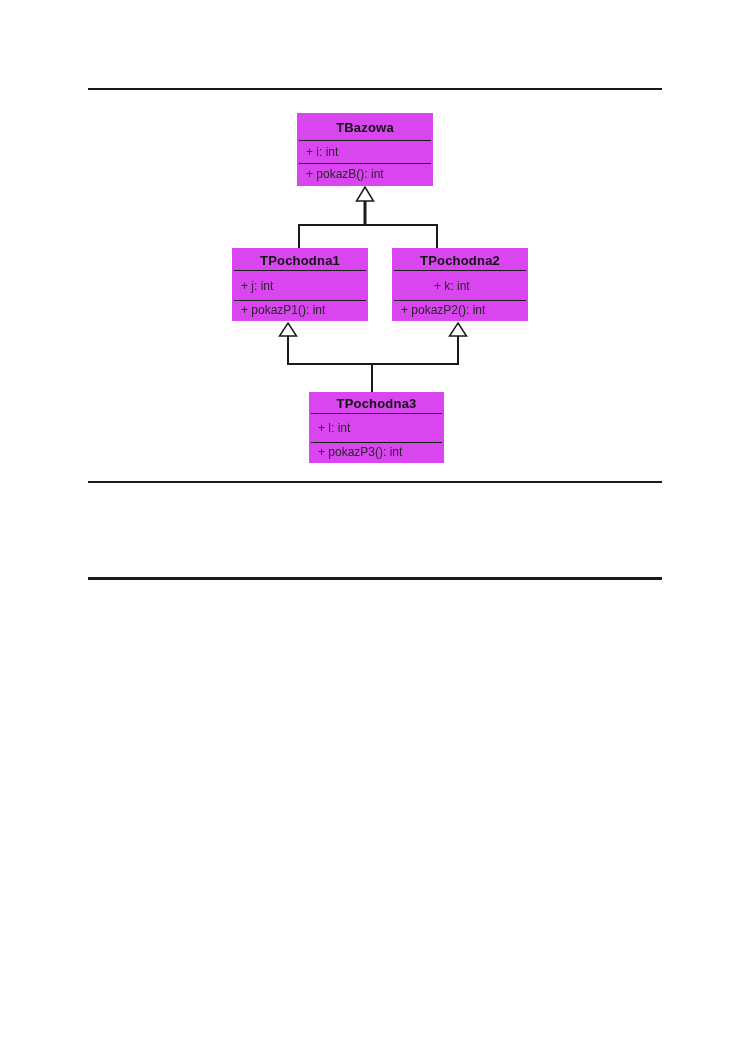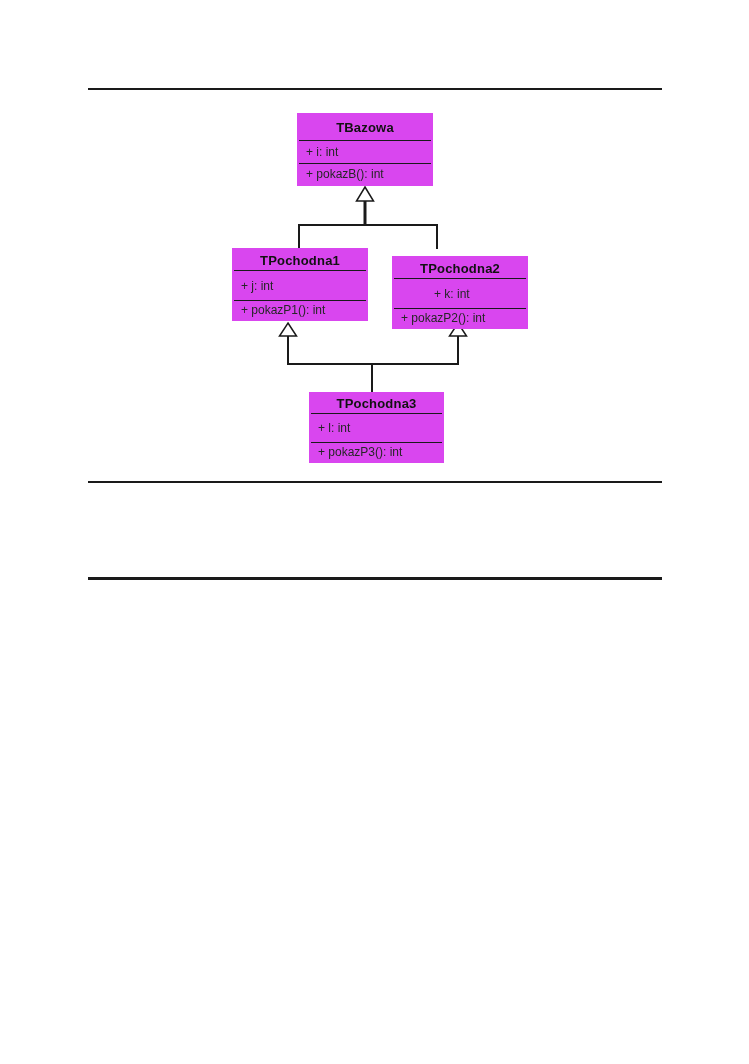--- a/index.html
+++ b/index.html
@@ -92,21 +92,21 @@
     <div class="uml-row" style="height:23px;">+ i: int</div>
     <div class="uml-row last" style="height:20px;">+ pokazB(): int</div>
   </div>
 
   <div class="uml-class" style="left:232px; top:248px; width:136px; height:73px;">
     <div class="uml-title" style="height:21px;">TPochodna1</div>
     <div class="uml-row" style="height:30px;">+ j: int</div>
     <div class="uml-row last" style="height:18px;">+ pokazP1(): int</div>
   </div>
 
-  <div class="uml-class" style="left:392px; top:256px; width:136px; height:73px;">
+  <div class="uml-class" style="left:392px; top:248px; width:136px; height:73px;">
     <div class="uml-title" style="height:21px;">TPochodna2</div>
     <div class="uml-row" style="height:30px;padding-left:40px;">+ k: int</div>
     <div class="uml-row last" style="height:18px;">+ pokazP2(): int</div>
   </div>
 
   <div class="uml-class" style="left:309px; top:392px; width:135px; height:71px;">
     <div class="uml-title" style="height:20px;">TPochodna3</div>
     <div class="uml-row" style="height:29px;">+ l: int</div>
     <div class="uml-row last" style="height:18px;">+ pokazP3(): int</div>
   </div>

